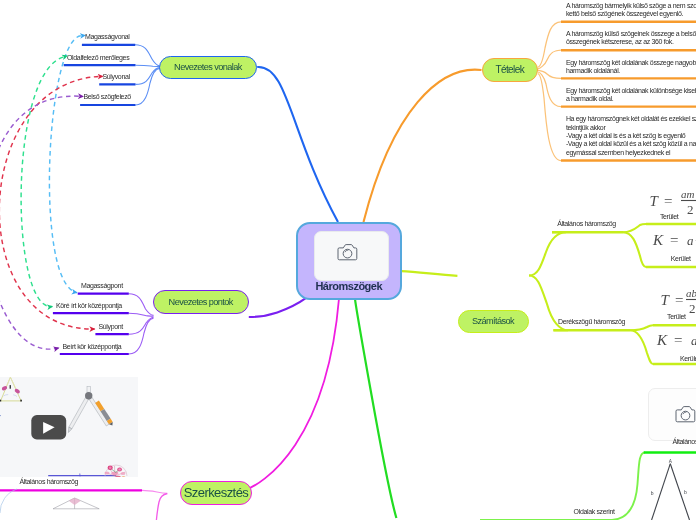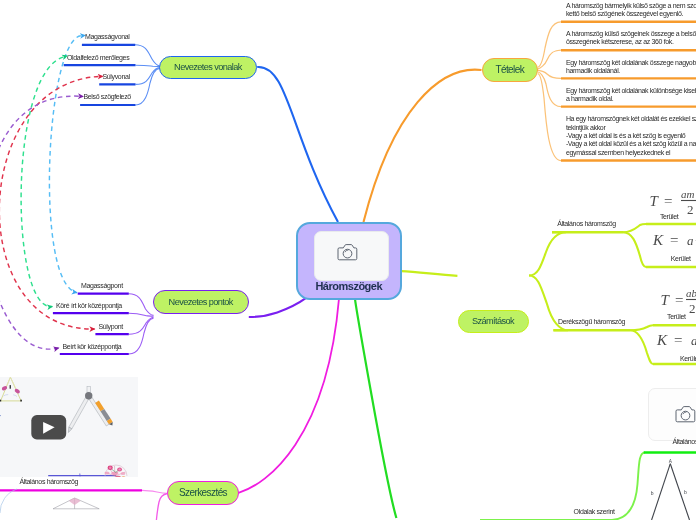--- a/index.html
+++ b/index.html
@@ -121,21 +121,21 @@
   </div>
   <div class="node" style="left:153px;top:290px;width:95.5px;height:23.5px;border:1.9px solid #7a1ff0;font-size:9.2px;">
     <span>Nevezetes pontok</span>
   </div>
   <div class="node" style="left:482px;top:58px;width:55.5px;height:23.5px;border:1.9px solid #f9a63d;font-size:10px;">
     <span>Tételek</span>
   </div>
   <div class="node" style="left:457.5px;top:263.5px;width:71px;height:23.5px;border:1.9px solid #c6ee1a;font-size:9.2px;margin-top:46px;">
     <span>Számítások</span>
   </div>
-  <div class="node" style="left:167px;top:481px;width:72px;height:23.5px;border:1.9px solid #f01ce0;font-size:10px;align-items:center;">
+  <div class="node" style="left:180px;top:481px;width:72px;height:23.5px;border:1.9px solid #f01ce0;font-size:13px;align-items:center;">
     <span>Szerkesztés</span>
   </div>
 
   <div>
     <div class="leaf" style="left:85px;top:33.2px;font-size:7px;">Magasságvonal</div>
     <div class="leaf" style="left:67px;top:53.6px;font-size:7px;">Oldalfelező merőleges</div>
     <div class="leaf" style="left:102.5px;top:72.8px;font-size:7px;">Súlyvonal</div>
     <div class="leaf" style="left:83.5px;top:93.4px;font-size:7px;">Belső szögfelező</div>
   </div>
 

